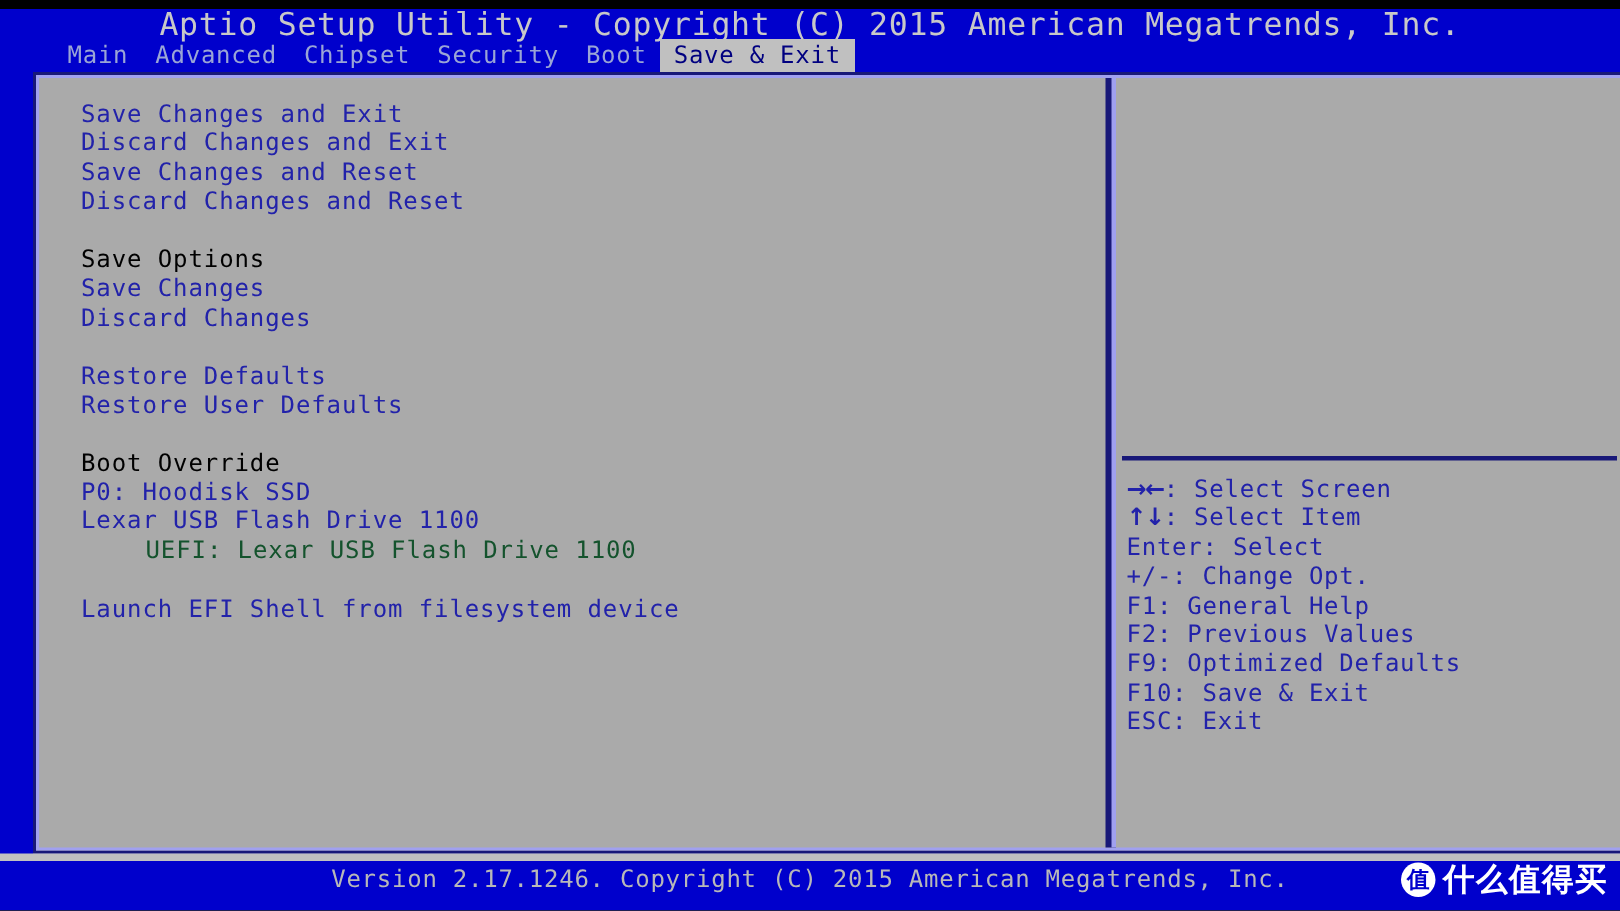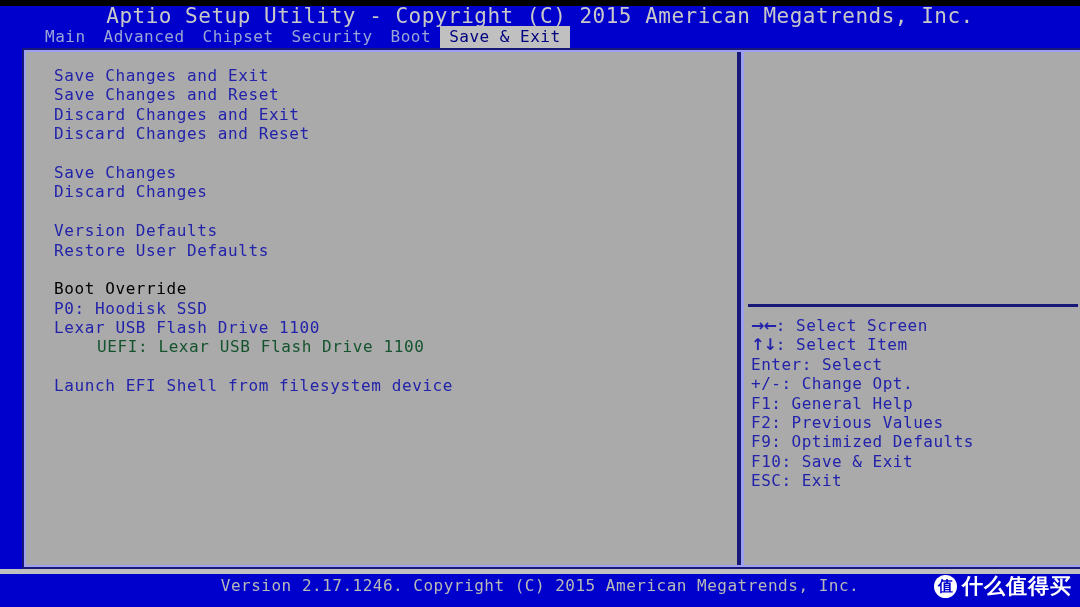--- a/index.html
+++ b/index.html
@@ -223,28 +223,29 @@
       <div class="menu-tab">Security</div>
       <div class="menu-tab">Boot</div>
       <div class="menu-tab active">Save &amp; Exit</div>
     </div>
 
   <div class="frame">
     <div class="frame-inner">
 
       <div class="left-panel" id="left-panel">
           <div class="opt-line ">Save Changes and Exit</div>
+          <div class="opt-line ">Discard Changes and Exit</div>
           <div class="opt-line ">Save Changes and Reset</div>
-          <div class="opt-line ">Discard Changes and Exit</div>
           <div class="opt-line ">Discard Changes and Reset</div>
           <div class="opt-line spacer">&nbsp;</div>
+          <div class="opt-line header">Save Options</div>
           <div class="opt-line ">Save Changes</div>
           <div class="opt-line ">Discard Changes</div>
           <div class="opt-line spacer">&nbsp;</div>
-          <div class="opt-line ">Version Defaults</div>
+          <div class="opt-line ">Restore Defaults</div>
           <div class="opt-line ">Restore User Defaults</div>
           <div class="opt-line spacer">&nbsp;</div>
           <div class="opt-line header">Boot Override</div>
           <div class="opt-line ">P0: Hoodisk SSD</div>
           <div class="opt-line ">Lexar USB Flash Drive 1100</div>
           <div class="opt-line disabled">UEFI: Lexar USB Flash Drive 1100</div>
           <div class="opt-line spacer">&nbsp;</div>
           <div class="opt-line ">Launch EFI Shell from filesystem device</div>
         </div>
 

